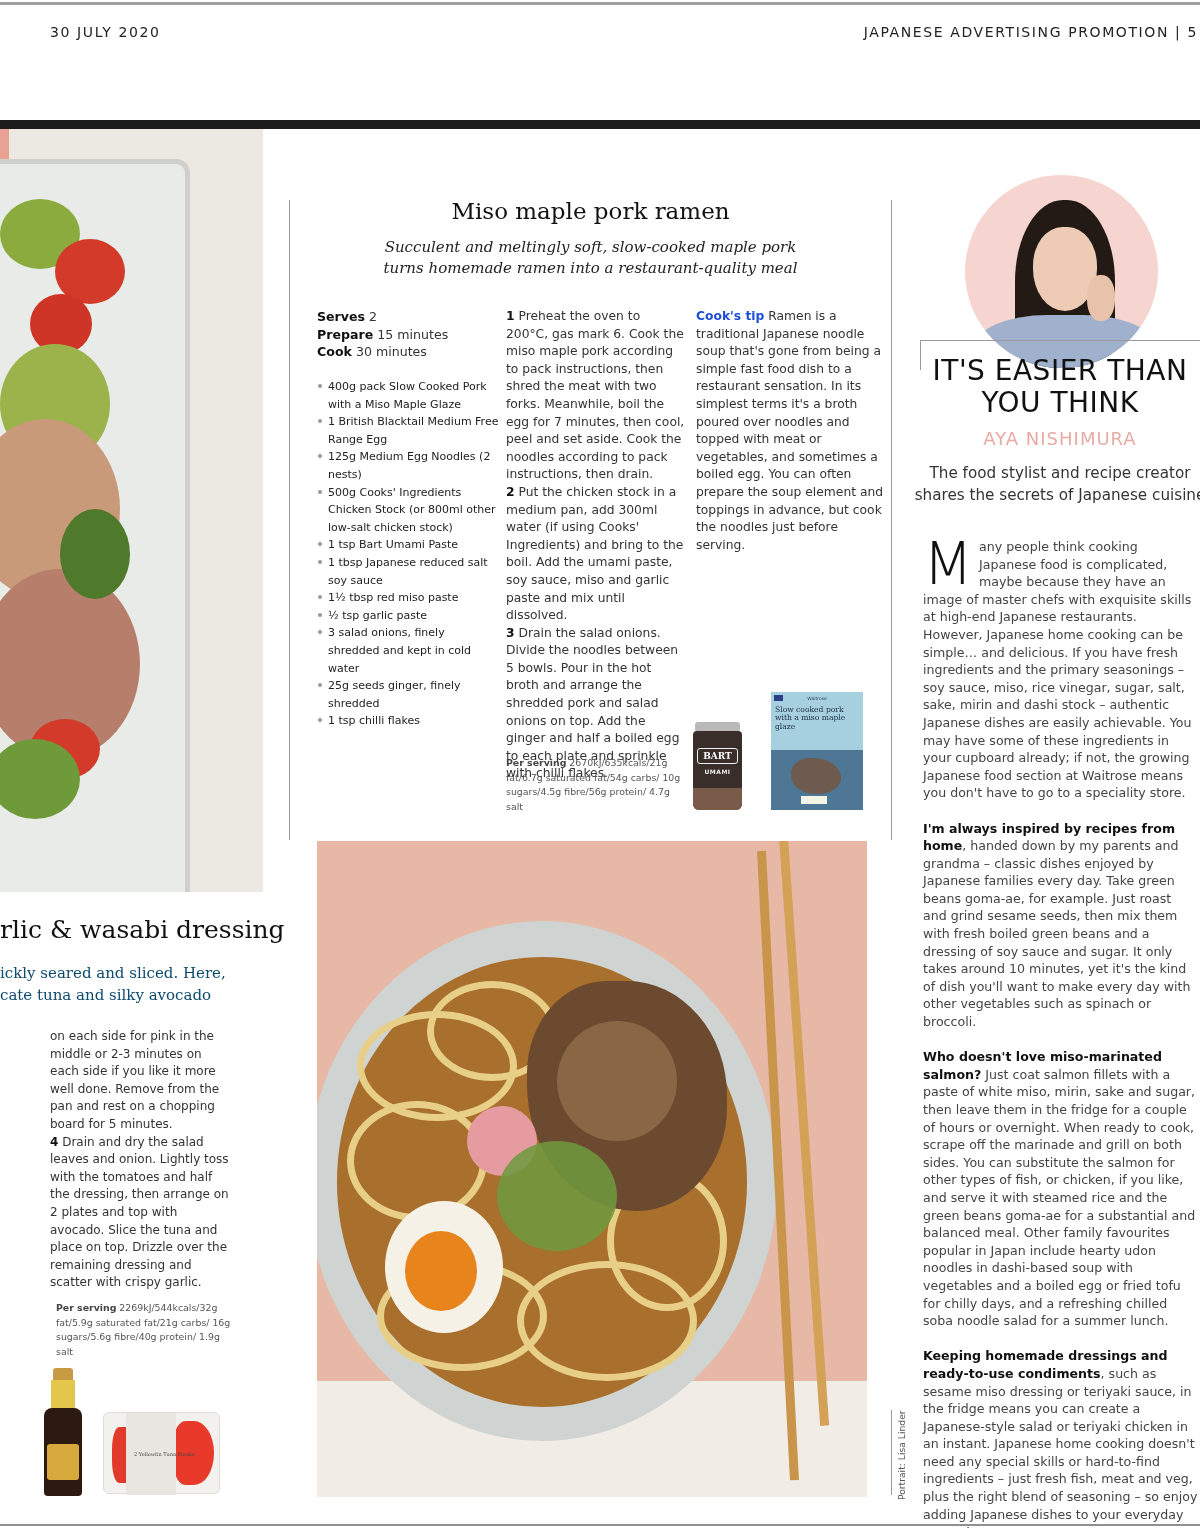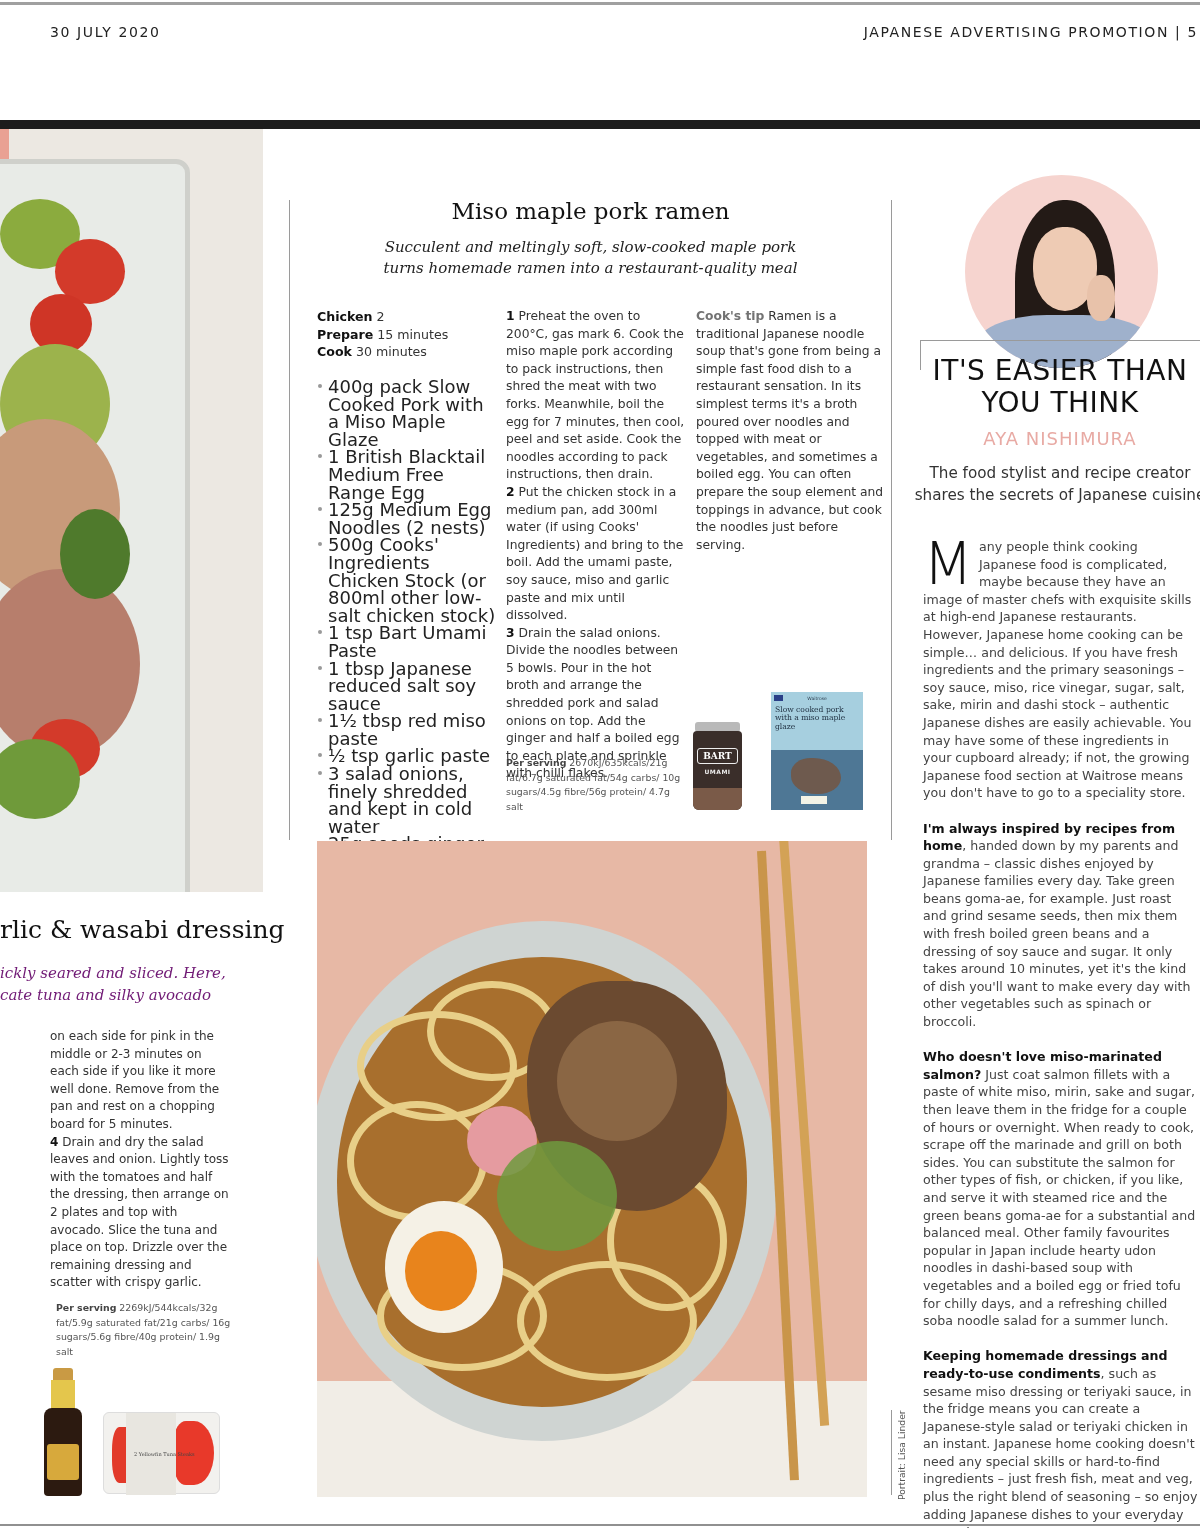--- a/index.html
+++ b/index.html
@@ -11,21 +11,21 @@
   .blackbar { left: 0; top: 120px; width: 1200px; height: 9px; background: #1c1c1c; }
   .bottomline { left: 0; top: 1524px; width: 1200px; height: 2px; background: #909090; }
 
   
   .salad-photo { left: 0; top: 129px; width: 263px; height: 763px; background: #ece8e2; overflow: hidden; }
   .salad-photo .pinkstrip { position: absolute; left: 0; top: 0; width: 9px; height: 763px; background: #e9a193; }
   .salad-photo .plate { position: absolute; left: -60px; top: 30px; width: 250px; height: 830px; background: #e8ebe7; border: 5px solid #cfd0cb; border-radius: 14px; }
   .blob { position: absolute; border-radius: 50%; }
 
   .salad-title { left: 0; top: 915px; font-family: "DejaVu Serif", serif; font-size: 25px; color: #111; white-space: nowrap; }
-  .salad-sub { left: 0; top: 962px; font-family: "DejaVu Serif", serif; font-style: italic; font-size: 15px; line-height: 22px; color: #701a75; white-space: nowrap; }
+  .salad-sub { left: 0; top: 962px; font-family: "DejaVu Serif", serif; font-size: 15px; line-height: 22px; color: #0c4a6e; white-space: nowrap; }
   .salad-method { left: 50px; top: 1028px; width: 180px; font-size: 12px; line-height: 17.6px; color: #333; }
   .salad-method b { color: #111; }
   .salad-nutri { left: 56px; top: 1301px; width: 180px; font-size: 9.4px; line-height: 14.5px; color: #555; }
   .salad-nutri b { color: #444; }
 
   .teriyaki { left: 44px; top: 1368px; width: 38px; height: 128px; }
   .teriyaki .cap { position: absolute; left: 9px; top: 0; width: 20px; height: 14px; background: #c99a44; border-radius: 3px 3px 0 0; }
   .teriyaki .neck { position: absolute; left: 7px; top: 12px; width: 24px; height: 30px; background: #e4c64c; }
   .teriyaki .body { position: absolute; left: 0; top: 40px; width: 38px; height: 88px; background: #2c1a10; border-radius: 8px 8px 4px 4px; }
   .teriyaki .label { position: absolute; left: 3px; top: 76px; width: 32px; height: 36px; background: #d7a93c; border-radius: 3px; }
@@ -38,31 +38,31 @@
   
   .vline1 { left: 289px; top: 200px; width: 1px; height: 640px; background: #9a9a9a; }
   .vline2 { left: 891px; top: 200px; width: 1px; height: 640px; background: #9a9a9a; }
   .vline3 { left: 891px; top: 1410px; width: 1px; height: 85px; background: #9a9a9a; }
 
   .recipe-title { left: 290px; top: 198px; width: 601px; text-align: center; font-family: "DejaVu Serif", serif; font-size: 23px; color: #111; }
   .recipe-sub { left: 290px; top: 237px; width: 601px; text-align: center; font-family: "DejaVu Serif", serif; font-style: italic; font-size: 15px; line-height: 21px; color: #222; }
 
   .meta { left: 317px; top: 308px; width: 180px; font-size: 12.6px; line-height: 17.6px; color: #333; }
   .meta b { color: #111; }
-  .ingredients { left: 317px; top: 378px; width: 182px; list-style: none; font-size: 18px; line-height: 17.6px; color: #222; }
+  .ingredients { left: 317px; top: 378px; width: 182px; list-style: none; font-size: 11px; line-height: 17.6px; color: #222; }
   .ingredients li { position: relative; padding-left: 11px; }
   .ingredients li::before { content: ""; position: absolute; left: 1px; top: 6px; width: 4px; height: 4px; border-radius: 50%; background: #999; }
 
   .method { left: 506px; top: 308px; width: 180px; font-size: 12.3px; line-height: 17.6px; color: #333; }
   .method b { color: #111; }
   .recipe-nutri { left: 506px; top: 756px; width: 180px; font-size: 9.4px; line-height: 14.5px; color: #555; }
   .recipe-nutri b { color: #444; }
 
   .tip { left: 696px; top: 308px; width: 190px; font-size: 12.3px; line-height: 17.6px; color: #333; }
-  .tip b { color: #737373; }
+  .tip b { color: #1d4ed8; }
 
   .bart-jar { left: 693px; top: 722px; width: 49px; height: 88px; font-weight: bold; }
   .bart-jar .lid { position: absolute; left: 2px; top: 0; width: 45px; height: 10px; background: #b9b9b9; border-radius: 3px; }
   .bart-jar .glass { position: absolute; left: 0; top: 9px; width: 49px; height: 79px; background: #3a2e2a; border-radius: 4px 4px 6px 6px; }
   .bart-jar .band { position: absolute; left: 4px; top: 26px; width: 41px; height: 16px; border: 1px solid #eee; border-radius: 3px; color: #fff; font-family: "DejaVu Serif", serif; font-size: 9px; text-align: center; line-height: 14px; }
   .bart-jar .umami { position: absolute; left: 0; top: 46px; width: 49px; color: #eee; font-size: 6px; text-align: center; letter-spacing: 0.5px; }
   .bart-jar .base { position: absolute; left: 0; top: 66px; width: 49px; height: 22px; background: #7a5a48; border-radius: 0 0 6px 6px; }
 
   .pork-pack { left: 771px; top: 692px; width: 92px; height: 118px; background: #a6cfdf; }
   .pork-pack .brand { position: absolute; left: 0; top: 4px; width: 92px; text-align: center; font-size: 4.5px; color: #345; }
@@ -159,21 +159,21 @@
 </div>
 
 <div class="abs vline1"></div>
 <div class="abs vline2"></div>
 <div class="abs vline3"></div>
 
 <h1 class="abs recipe-title" style="font-weight:normal;">Miso maple pork ramen</h1>
 <div class="abs recipe-sub" style="padding:0 88px;">Succulent and meltingly soft, slow-cooked maple pork turns homemade ramen into a restaurant-quality meal</div>
 
 <div class="abs meta">
-  <div><b>Chicken</b><span> 2</span></div>
+  <div><b>Serves</b><span> 2</span></div>
   <div><b>Prepare</b><span> 15 minutes</span></div>
   <div><b>Cook</b><span> 30 minutes</span></div>
 </div>
 
 <ul class="abs ingredients">
   <li>400g pack Slow Cooked Pork with a Miso Maple Glaze</li>
   <li>1 British Blacktail Medium Free Range Egg</li>
   <li>125g Medium Egg Noodles (2 nests)</li>
   <li>500g Cooks' Ingredients Chicken Stock (or 800ml other low-salt chicken stock)</li>
   <li>1 tsp Bart Umami Paste</li>

